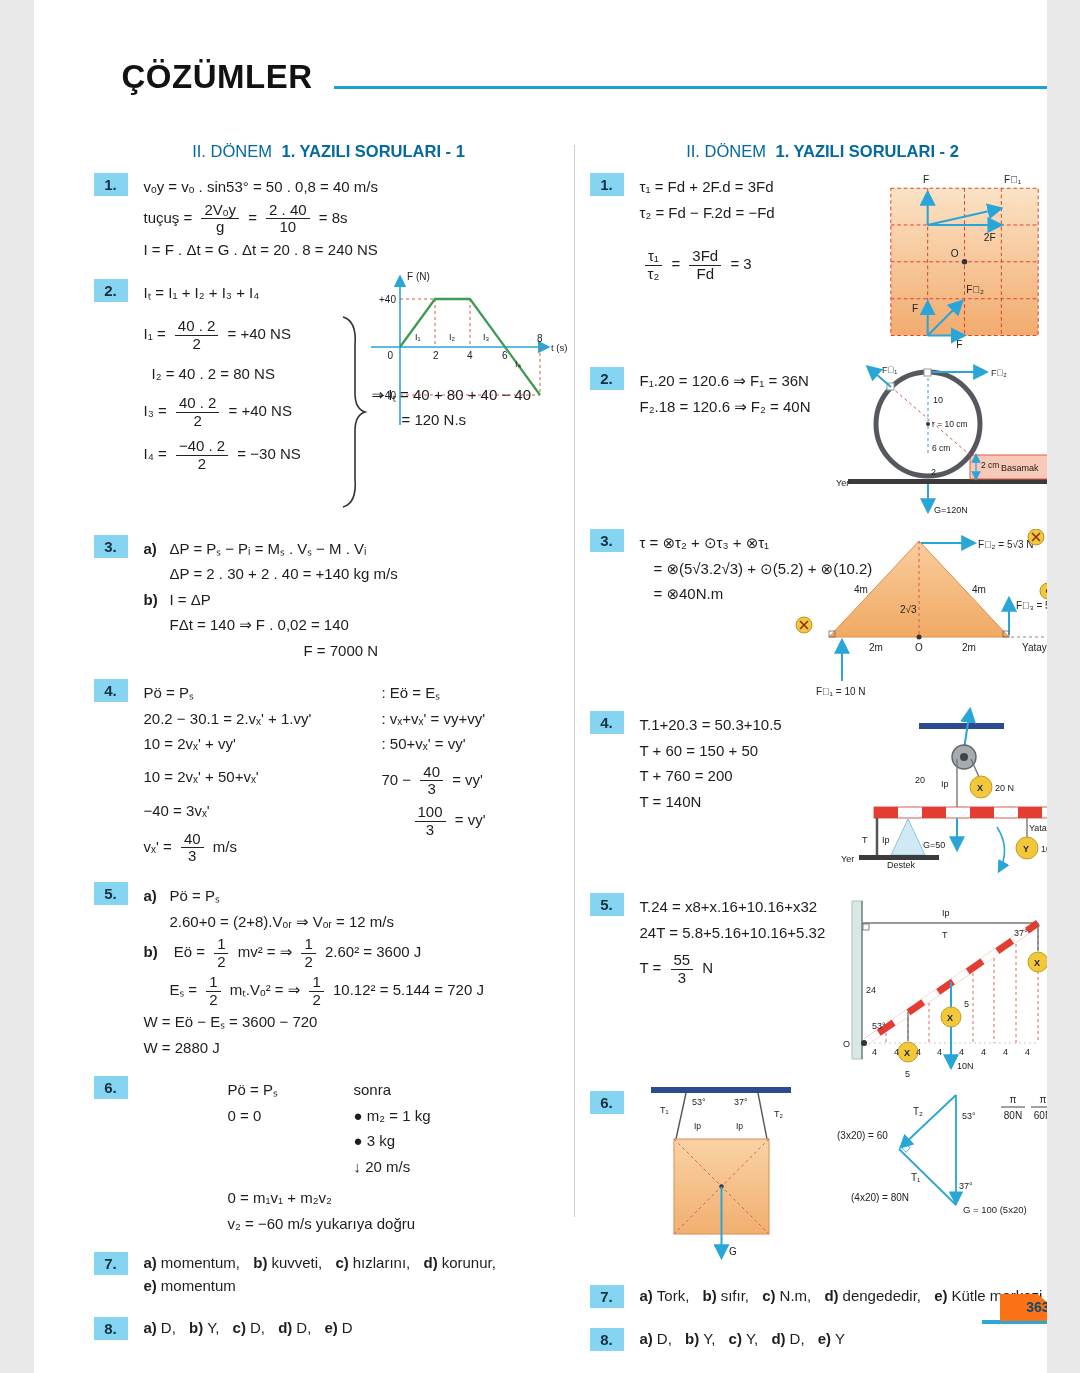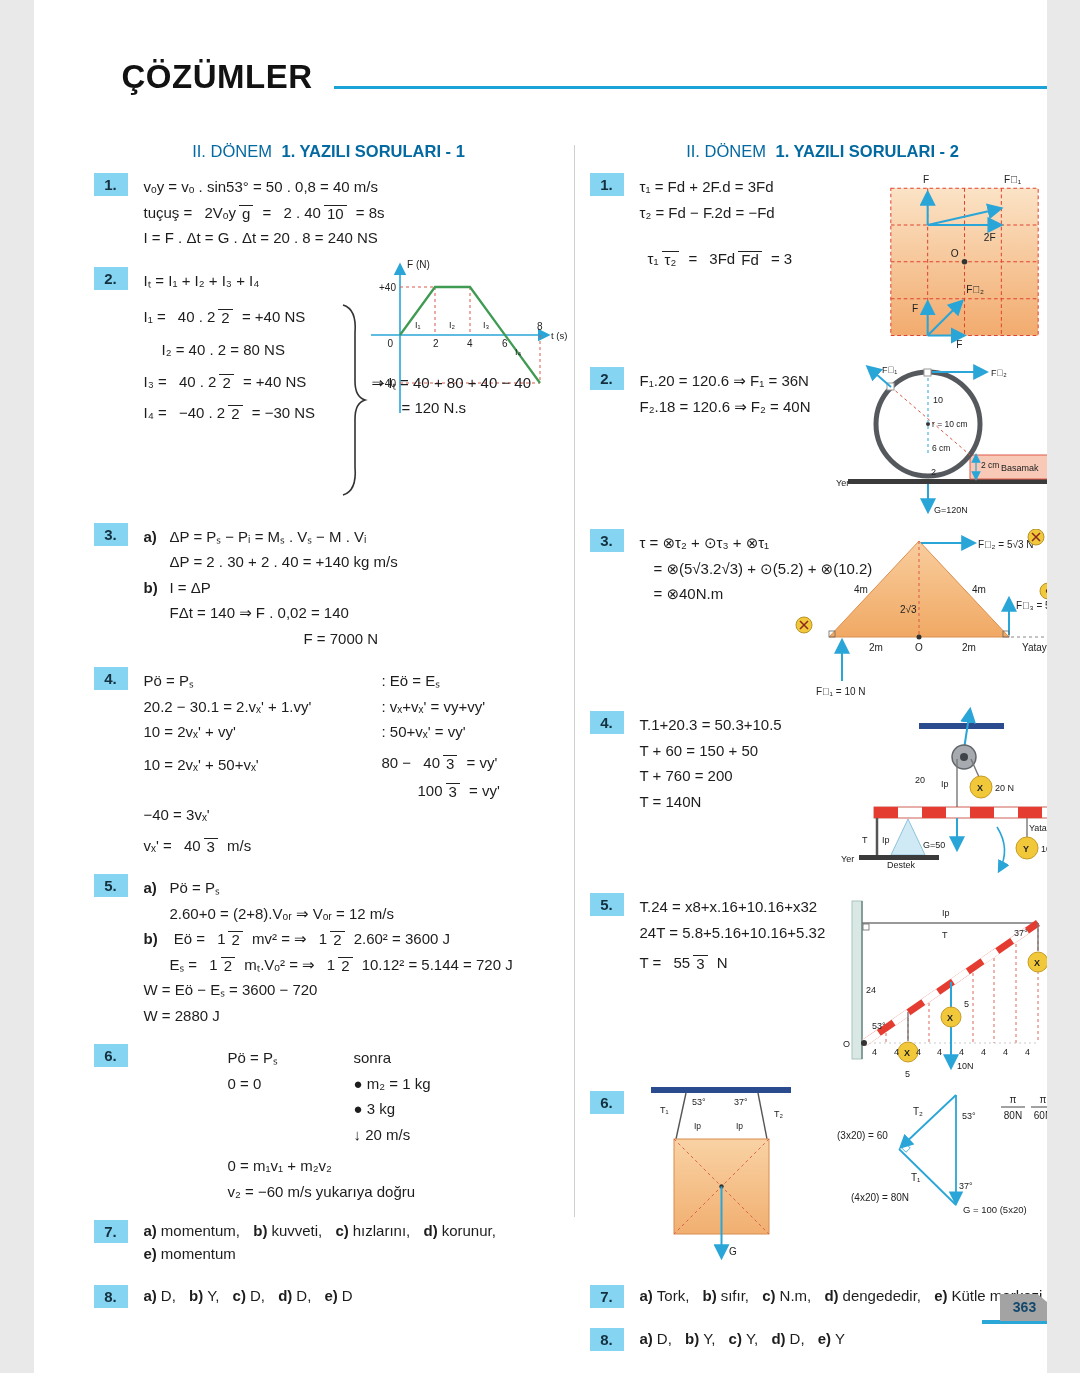--- a/index.html
+++ b/index.html
@@ -11,33 +11,33 @@
   .col{position:absolute;top:140px}
   .col-left{left:60px;width:470px}
   .col-right{left:556px;width:466px}
   .sec-title{text-align:center;font-size:16.5px;color:#0369a1;margin:2px 0 12px;white-space:nowrap}
   .sec-title b{margin-left:5px}
   .q{display:flex;align-items:flex-start;margin-bottom:14px}
   .badge{flex:0 0 34px;height:23px;background:#85d4f2;color:#14303e;font-weight:bold;
          font-size:15px;text-align:center;line-height:23px;margin-right:16px}
   .qc{flex:1;font-size:15px;line-height:1.5;position:relative}
   .eq{margin:3px 0;white-space:nowrap}
-  .frac{display:inline-flex;flex-direction:row;vertical-align:middle;text-align:center;
+  .frac{display:inline-flex;flex-direction:column;vertical-align:middle;text-align:center;
         margin:0 5px;line-height:1.12;font-size:15px}
   .frac .den{border-top:1.4px solid #222;padding:0 3px}
   .frac .num{padding:0 3px}
   .ab{font-weight:bold;display:inline-block;width:26px}
   .ind{margin-left:26px}
   .anspart{margin-right:9px;white-space:nowrap}
   .anspart b{margin-right:4px}
   .tworow{display:flex}
   svg{font-family:"Liberation Sans",sans-serif}
   svg text{fill:#222}
-  .ftab{position:absolute;left:966px;top:1294px;width:50px;height:27px;background:#a3a3a3;
-        color:#14486b;font-weight:bold;font-size:14px;text-align:center;line-height:27px;
+  .ftab{position:absolute;left:966px;top:1294px;width:50px;height:27px;background:#f97316;
+        color:#14486b;font-weight:bold;font-size:14px;text-align:right;line-height:27px;
         clip-path:polygon(0 0,76% 0,100% 38%,100% 100%,0 100%)}
   .fline{position:absolute;left:948px;top:1320px;width:132px;height:4px;background:#2aa7d6}
 </style>
 </head>
 <body>
 
 <div class="page">
 
   <div class="hdr-title">ÇÖZÜMLER</div>
   <div class="hdr-line"></div>
@@ -109,21 +109,21 @@
 
         <div style="margin-top:14px">
           <div class="eq">
             <span>I₁ =</span>
             <span class="frac">
                 <span class="num">40 . 2</span>
                 <span class="den">2</span>
               </span>
             <span>= +40 NS</span>
           </div>
-          <div class="eq" style="margin:10px 18px">I₂ = 40 . 2 = 80 NS</div>
+          <div class="eq" style="margin:10px 8px">I₂ = 40 . 2 = 80 NS</div>
           <div class="eq">
             <span>I₃ =</span>
             <span class="frac">
                 <span class="num">40 . 2</span>
                 <span class="den">2</span>
               </span>
             <span>= +40 NS</span>
           </div>
           <div class="eq" style="margin-top:8px">
             <span>I₄ =</span>
@@ -158,36 +158,36 @@
     </div>
 
     <div class="q">
       <div class="badge">4.</div>
       <div class="qc tworow">
         <div style="width:238px">
           <div class="eq">Pö = Pₛ</div>
           <div class="eq">20.2 − 30.1 = 2.vₓ' + 1.vy'</div>
           <div class="eq">10 = 2vₓ' + vy'</div>
           <div class="eq" style="margin-top:10px">10 = 2vₓ' + 50+vₓ'</div>
-          <div class="eq" style="margin-top:28px">−40 = 3vₓ'</div>
+          <div class="eq" style="margin-top:12px">−40 = 3vₓ'</div>
           <div class="eq" style="margin-top:8px">
             <span>vₓ' =</span>
             <span class="frac">
                 <span class="num">40</span>
                 <span class="den">3</span>
               </span>
             <span>m/s</span>
           </div>
         </div>
         <div>
           <div class="eq">: Eö = Eₛ</div>
           <div class="eq">: vₓ+vₓ' = vy+vy'</div>
           <div class="eq">: 50+vₓ' = vy'</div>
           <div class="eq" style="margin-top:8px">
-            <span>80 −</span>
+            <span>70 −</span>
             <span class="frac">
                 <span class="num">40</span>
                 <span class="den">3</span>
               </span>
             <span>= vy'</span>
           </div>
           <div class="eq" style="margin-top:6px;margin-left:28px">
             <span class="frac">
                 <span class="num">100</span>
                 <span class="den">3</span>

